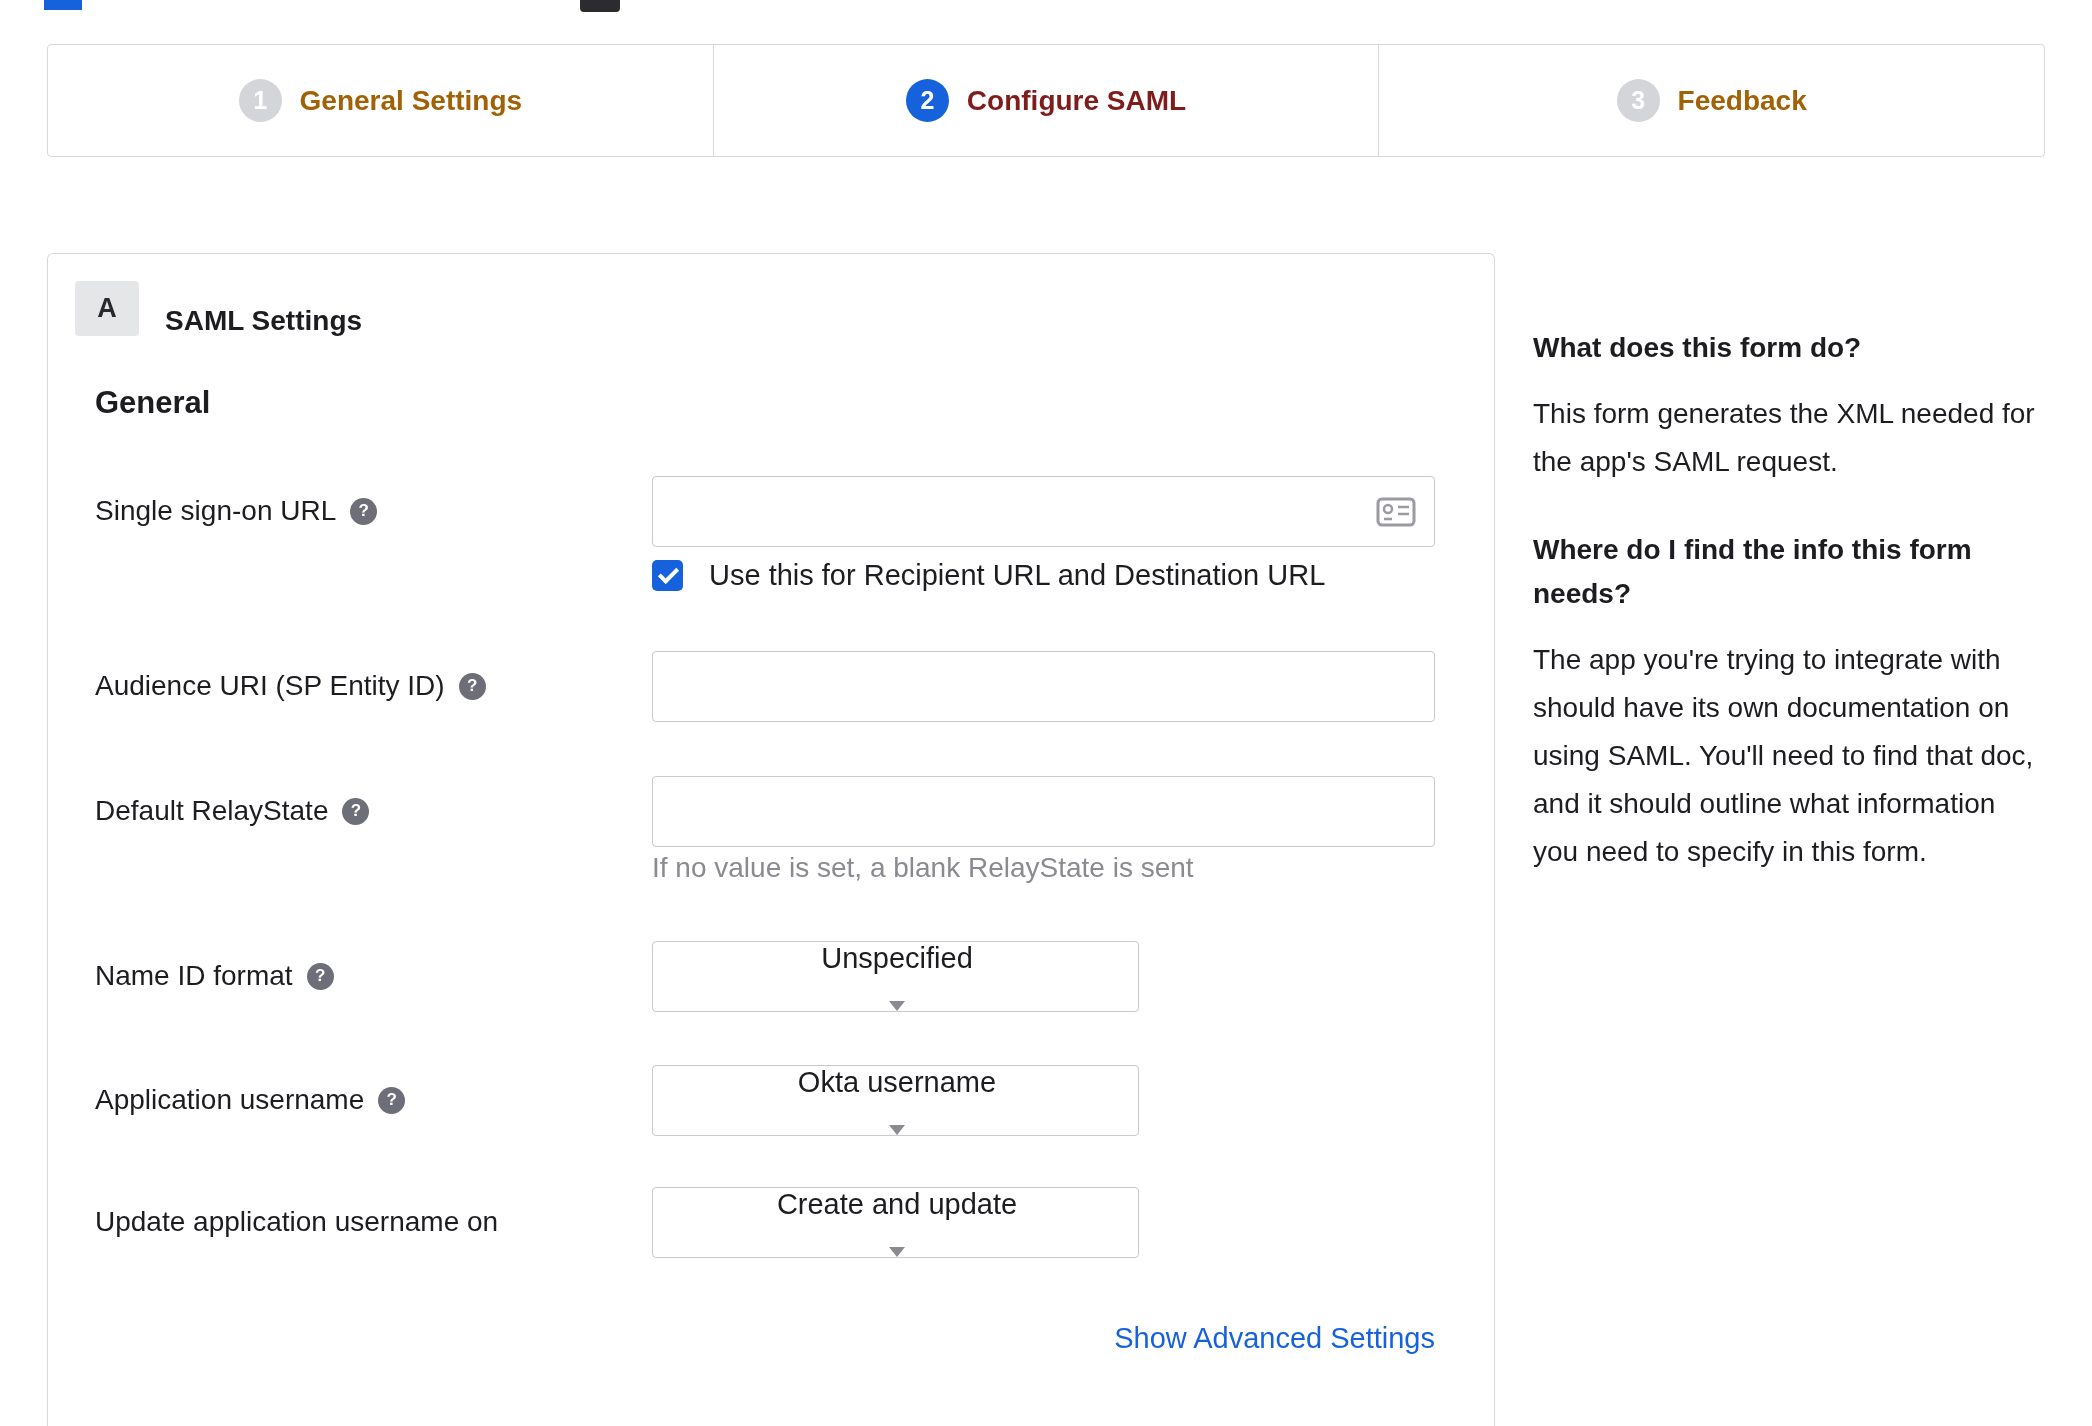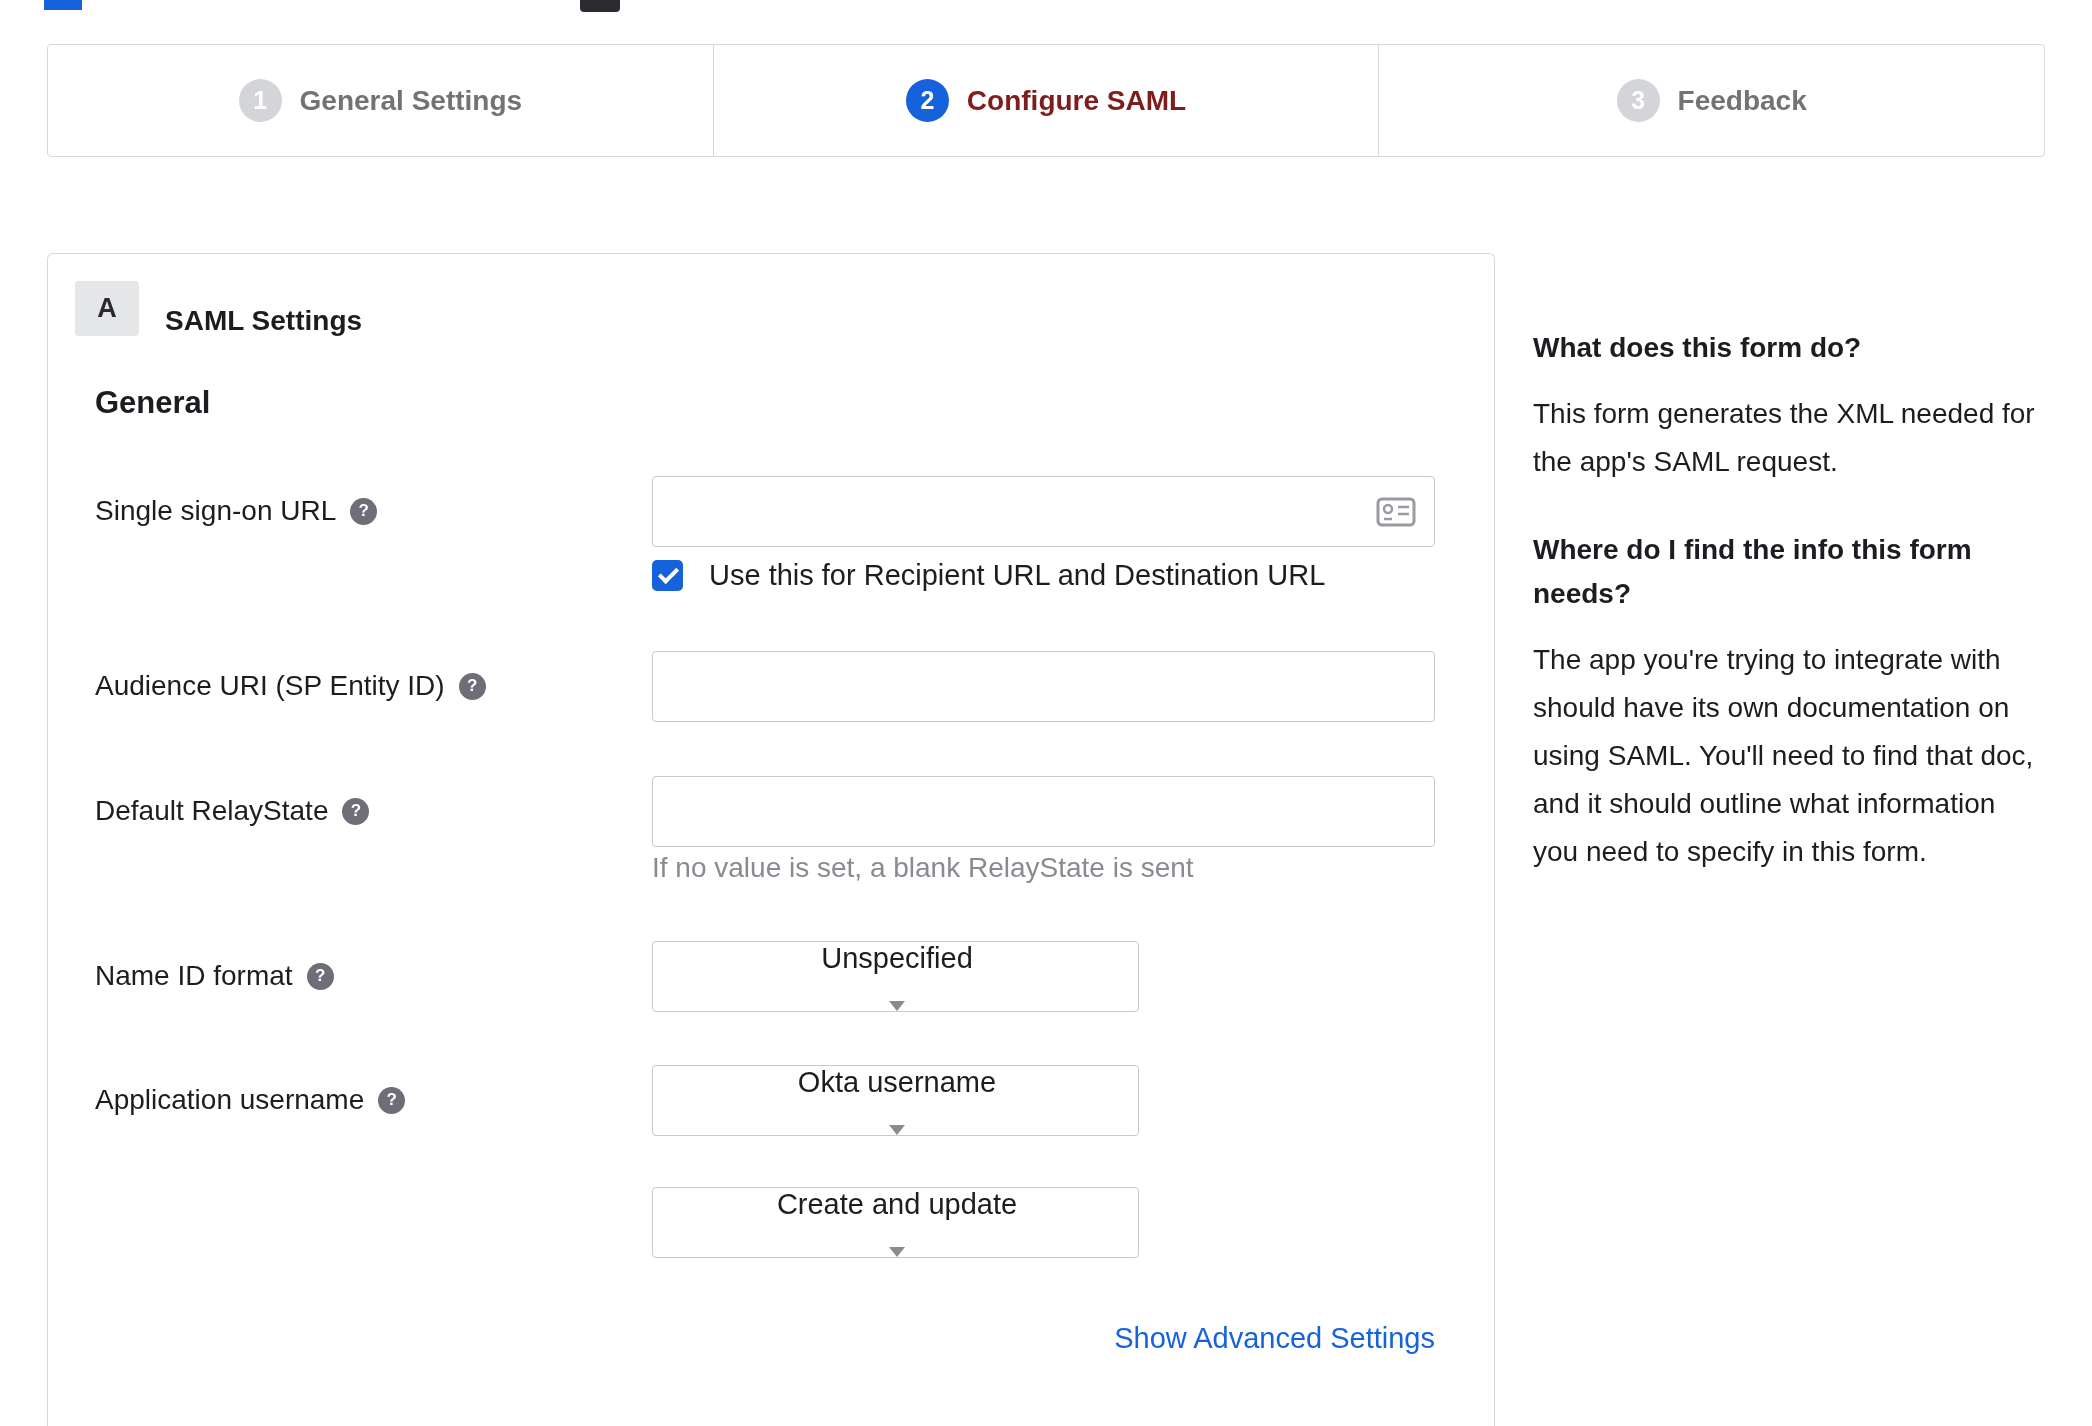--- a/index.html
+++ b/index.html
@@ -24,21 +24,21 @@
   }
   .step { flex:1 1 0; display:flex; align-items:center; justify-content:center; gap:18px; cursor:default; }
   .step + .step { border-left:1px solid #d8d8dc; }
   .step-circle {
     width:43px; height:43px; border-radius:50%;
     background:#d3d5d8; color:#ffffff;
     font-size:25px; font-weight:bold;
     display:flex; align-items:center; justify-content:center;
     flex:0 0 auto;
   }
-  .step-label { font-size:28px; font-weight:bold; color:#737373; }
+  .step-label { font-size:28px; font-weight:bold; color:#a16207; }
   .step.active .step-circle { background:#1662dd; }
   .step.active .step-label { color:#7f1d1d; }
 
   
   .panel {
     position:absolute; left:47px; top:253px; width:1448px; height:1173px;
     border:1px solid #d8d8dc; border-bottom:none; border-radius:6px 6px 0 0;
     background:#fff;
   }
   .badge {
@@ -183,20 +183,23 @@
 
   <div class="f-label" style="top:828px;">
     <span>Application username</span>
     <span class="help">?</span>
   </div>
   <div class="select" style="top:811px;">
     <span class="select-value">Okta username</span>
     <span class="caret"></span>
   </div>
 
+  <div class="f-label" style="top:950px;">
+    <span>Update application username on</span>
+  </div>
   <div class="select" style="top:933px;">
     <span class="select-value">Create and update</span>
     <span class="caret"></span>
   </div>
 
   <div class="adv-link">Show Advanced Settings</div>
 </div>
 
 <div class="side">
   <h3>What does this form do?</h3>

